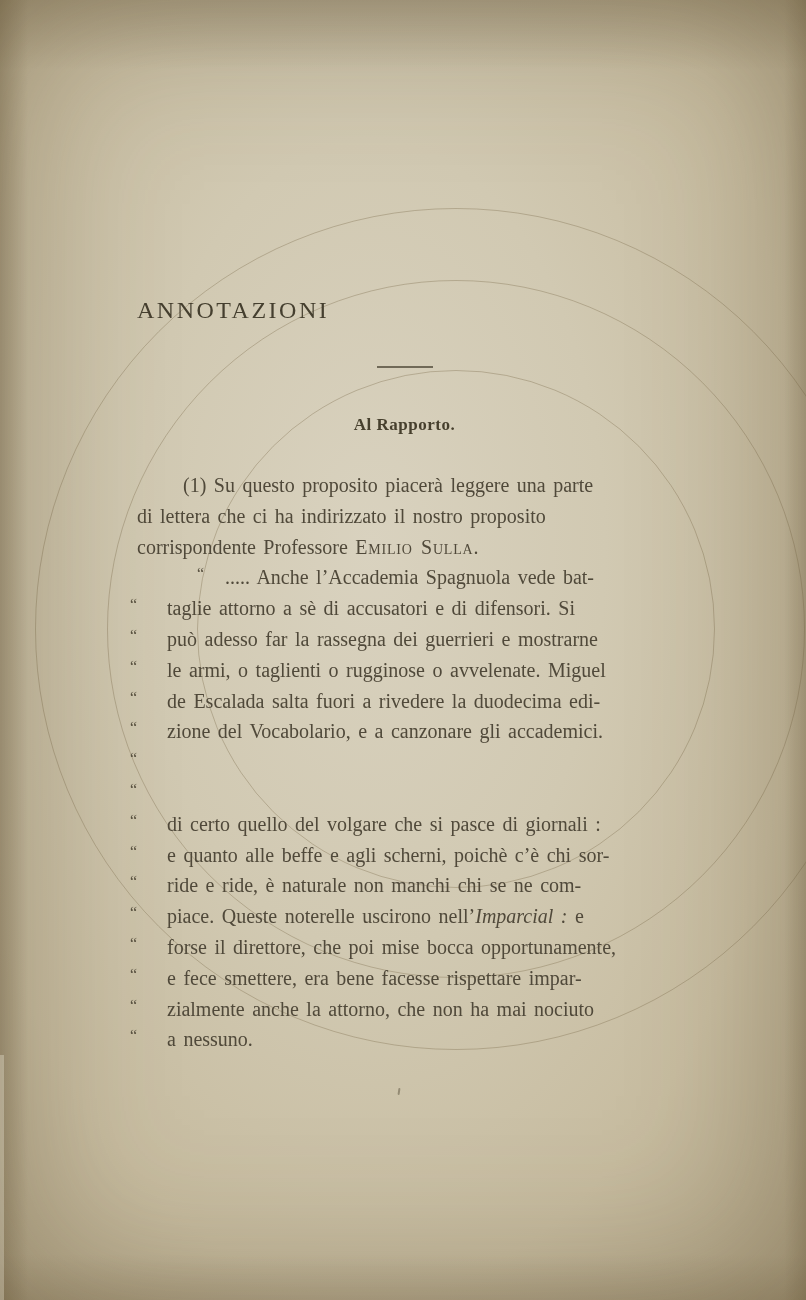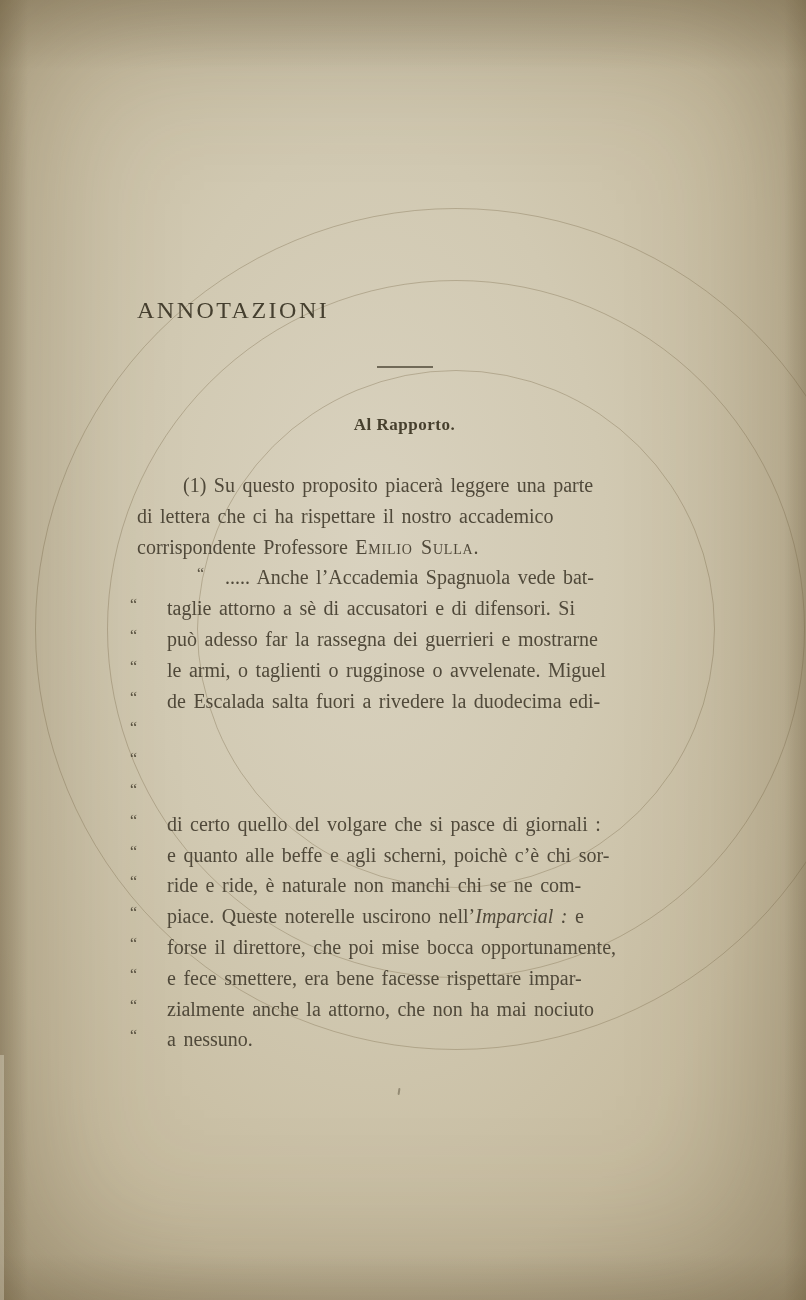--- a/index.html
+++ b/index.html
@@ -81,29 +81,29 @@
 
     <div class="title">ANNOTAZIONI</div>
 
     <div class="rule"></div>
 
     <div class="heading">Al Rapporto.</div>
 
     <div class="bodytext">
 
       <div class="line intro-first"><span>(1) Su questo proposito piacerà leggere una parte</span></div>
-      <div class="line"><span>di lettera che ci ha rispettare il nostro accademico</span></div>
+      <div class="line"><span>di lettera che ci ha indirizzato il nostro proposito</span></div>
       <div class="line"><span>corrispondente Professore </span><span class="sc">Emilio Sulla</span><span>.</span></div>
 
       <div class="line quote-line qfirst"><span class="qmark">“</span><span>..... Anche l’Accademia Spagnuola vede bat-</span><span class="it"></span><span></span></div>
       <div class="line quote-line"><span class="qmark">“</span><span>taglie attorno a sè di accusatori e di difensori. Si</span><span class="it"></span><span></span></div>
       <div class="line quote-line"><span class="qmark">“</span><span>può adesso far la rassegna dei guerrieri e mostrarne</span><span class="it"></span><span></span></div>
       <div class="line quote-line"><span class="qmark">“</span><span>le armi, o taglienti o rugginose o avvelenate. Miguel</span><span class="it"></span><span></span></div>
       <div class="line quote-line"><span class="qmark">“</span><span>de Escalada salta fuori a rivedere la duodecima edi-</span><span class="it"></span><span></span></div>
-      <div class="line quote-line"><span class="qmark">“</span><span class="it"></span><span></span></div>
+      <div class="line quote-line"><span class="qmark">“</span><span>zione del Vocabolario, e a canzonare gli accademici.</span><span class="it"></span><span></span></div>
       <div class="line quote-line"><span class="qmark">“</span><span class="it"></span><span></span></div>
       <div class="line quote-line"><span class="qmark">“</span><span class="it"></span><span></span></div>
       <div class="line quote-line"><span class="qmark">“</span><span>di certo quello del volgare che si pasce di giornali :</span><span class="it"></span><span></span></div>
       <div class="line quote-line"><span class="qmark">“</span><span>e quanto alle beffe e agli scherni, poichè c’è chi sor-</span><span class="it"></span><span></span></div>
       <div class="line quote-line"><span class="qmark">“</span><span>ride e ride, è naturale non manchi chi se ne com-</span><span class="it"></span><span></span></div>
       <div class="line quote-line"><span class="qmark">“</span><span>piace. Queste noterelle uscirono nell’</span><span class="it">Imparcial :</span><span> e</span></div>
       <div class="line quote-line"><span class="qmark">“</span><span>forse il direttore, che poi mise bocca opportunamente,</span><span class="it"></span><span></span></div>
       <div class="line quote-line"><span class="qmark">“</span><span>e fece smettere, era bene facesse rispettare impar-</span><span class="it"></span><span></span></div>
       <div class="line quote-line"><span class="qmark">“</span><span>zialmente anche la attorno, che non ha mai nociuto</span><span class="it"></span><span></span></div>
       <div class="line quote-line"><span class="qmark">“</span><span>a nessuno.</span><span class="it"></span><span></span></div>

